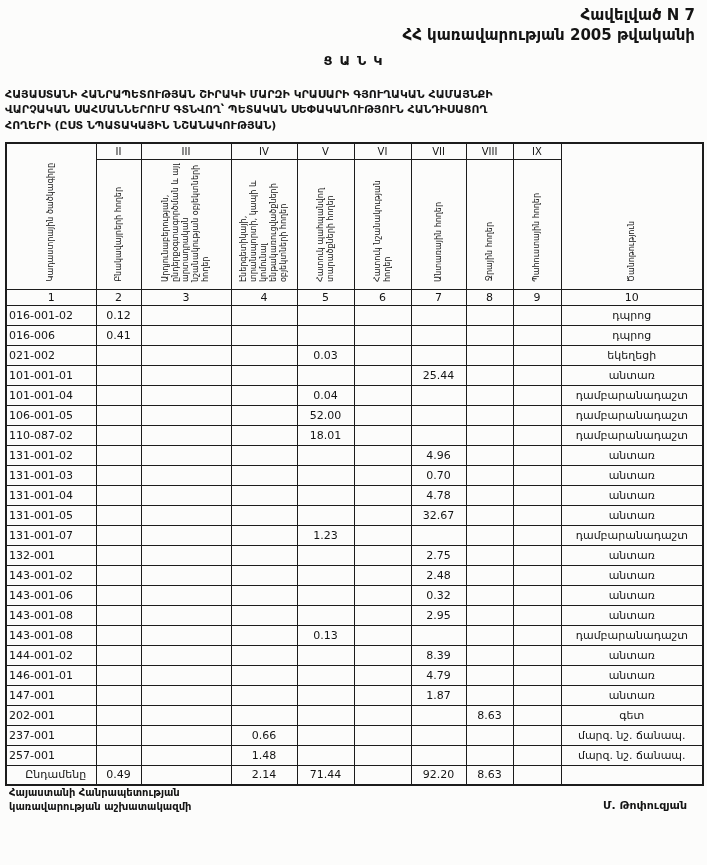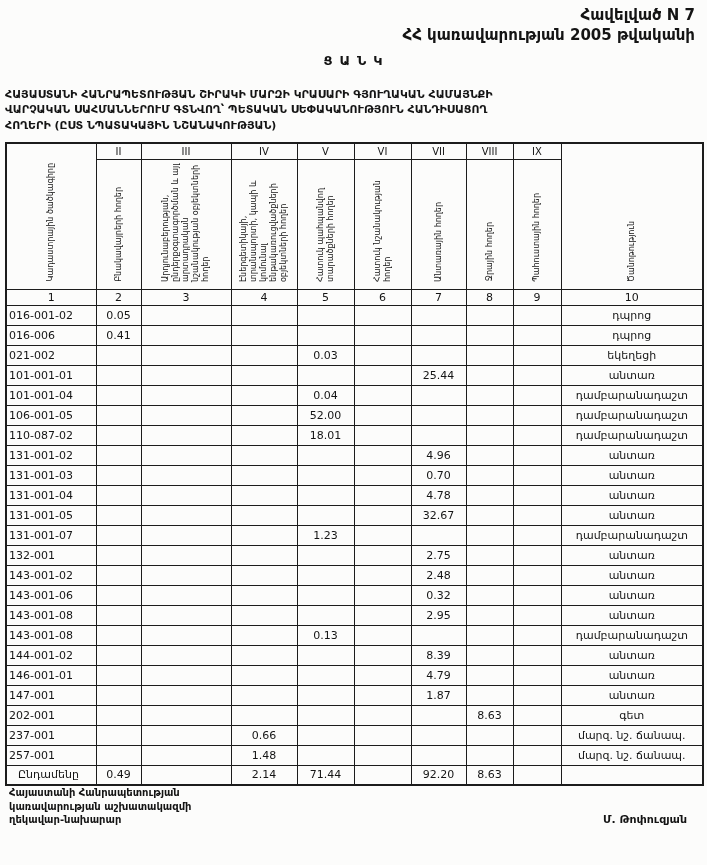--- a/index.html
+++ b/index.html
@@ -83,21 +83,21 @@
   .land-table tbody td {
     height: 20px;
     font-size: 11px;
     vertical-align: middle;
     padding: 0 2px;
     white-space: nowrap;
   }
   td.code { text-align: left; padding-left: 3px; }
   td.num  { text-align: center; }
   td.note { text-align: center; padding-left: 4px; }
-  tr.total-row td.code { padding-left: 11px; }
+  tr.total-row td.code { padding-left: 11px; text-align: center; }
   .footer {
     display: flex;
     justify-content: space-between;
     align-items: flex-end;
     padding: 0 14px 0 4px;
   }
   .footer-left {
     font-size: 10px;
     font-weight: bold;
     line-height: 1.35;
@@ -191,21 +191,21 @@
         <th class="cnum">6</th>
         <th class="cnum">7</th>
         <th class="cnum">8</th>
         <th class="cnum">9</th>
         <th class="cnum">10</th>
       </tr>
     </thead>
     <tbody id="table-body">
         <tr>
       <td class="code">016-001-02</td>
-      <td class="num">0.05</td>
+      <td class="num">0.12</td>
       <td class="num"></td>
       <td class="num"></td>
       <td class="num"></td>
       <td class="num"></td>
       <td class="num"></td>
       <td class="num"></td>
       <td class="num"></td>
       <td class="note">դպրոց</td>
     </tr>
         <tr>
@@ -484,18 +484,17 @@
       <td class="num"></td>
       <td class="note"></td>
     </tr>
       </tbody>
   </table>
 
   <div class="footer">
     <div class="footer-left">
       <div>Հայաստանի Հանրապետության</div>
       <div>կառավարության աշխատակազմի</div>
-      <div>ղեկավար-նախարար</div>
     </div>
     <div class="footer-right">Մ. Թոփուզյան</div>
   </div>
 
 </div>
 
 </body></html>

